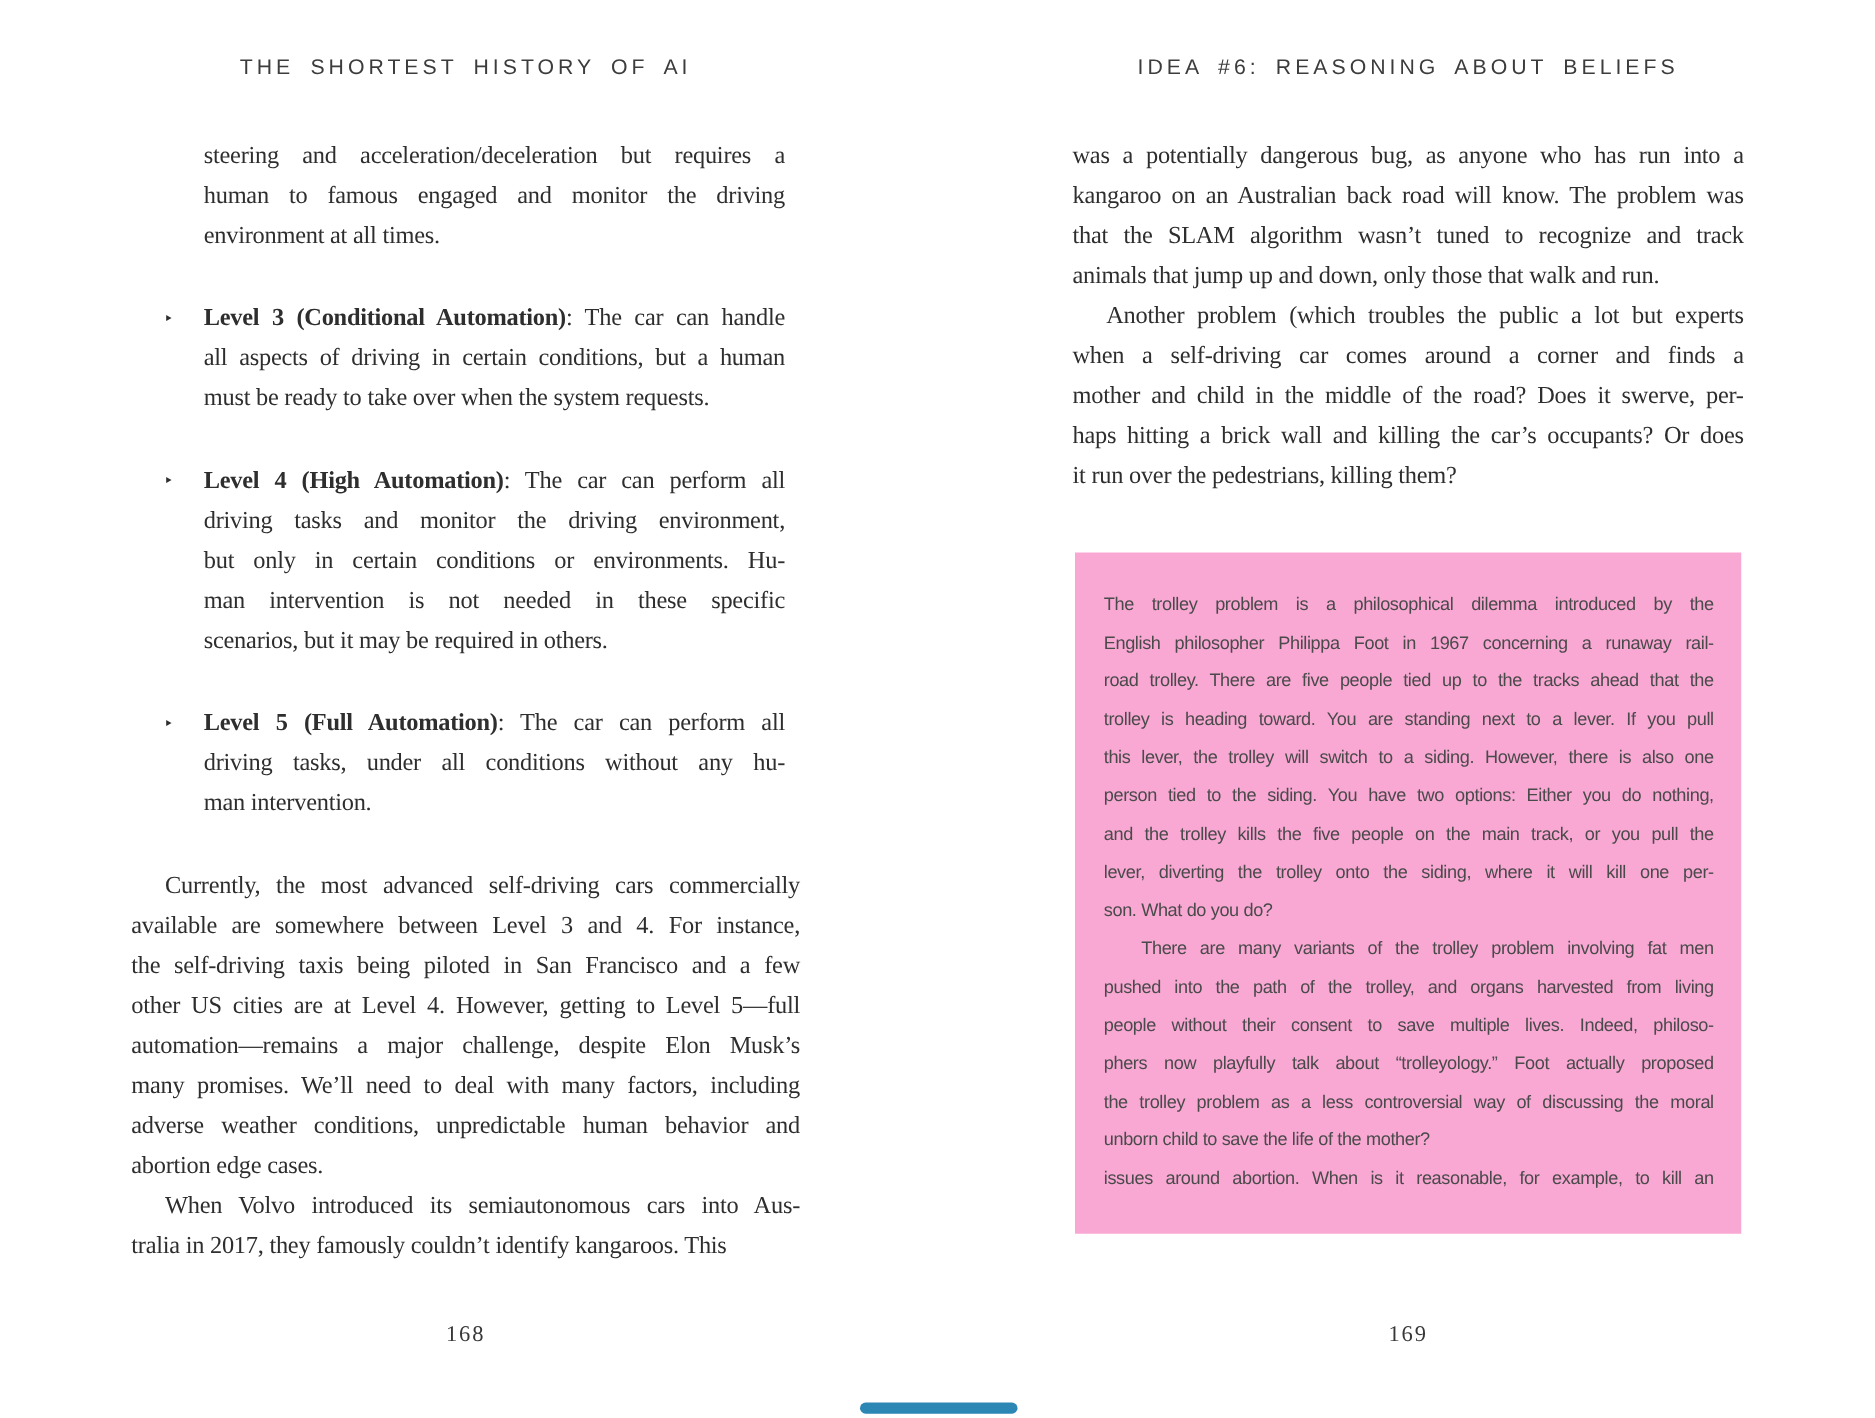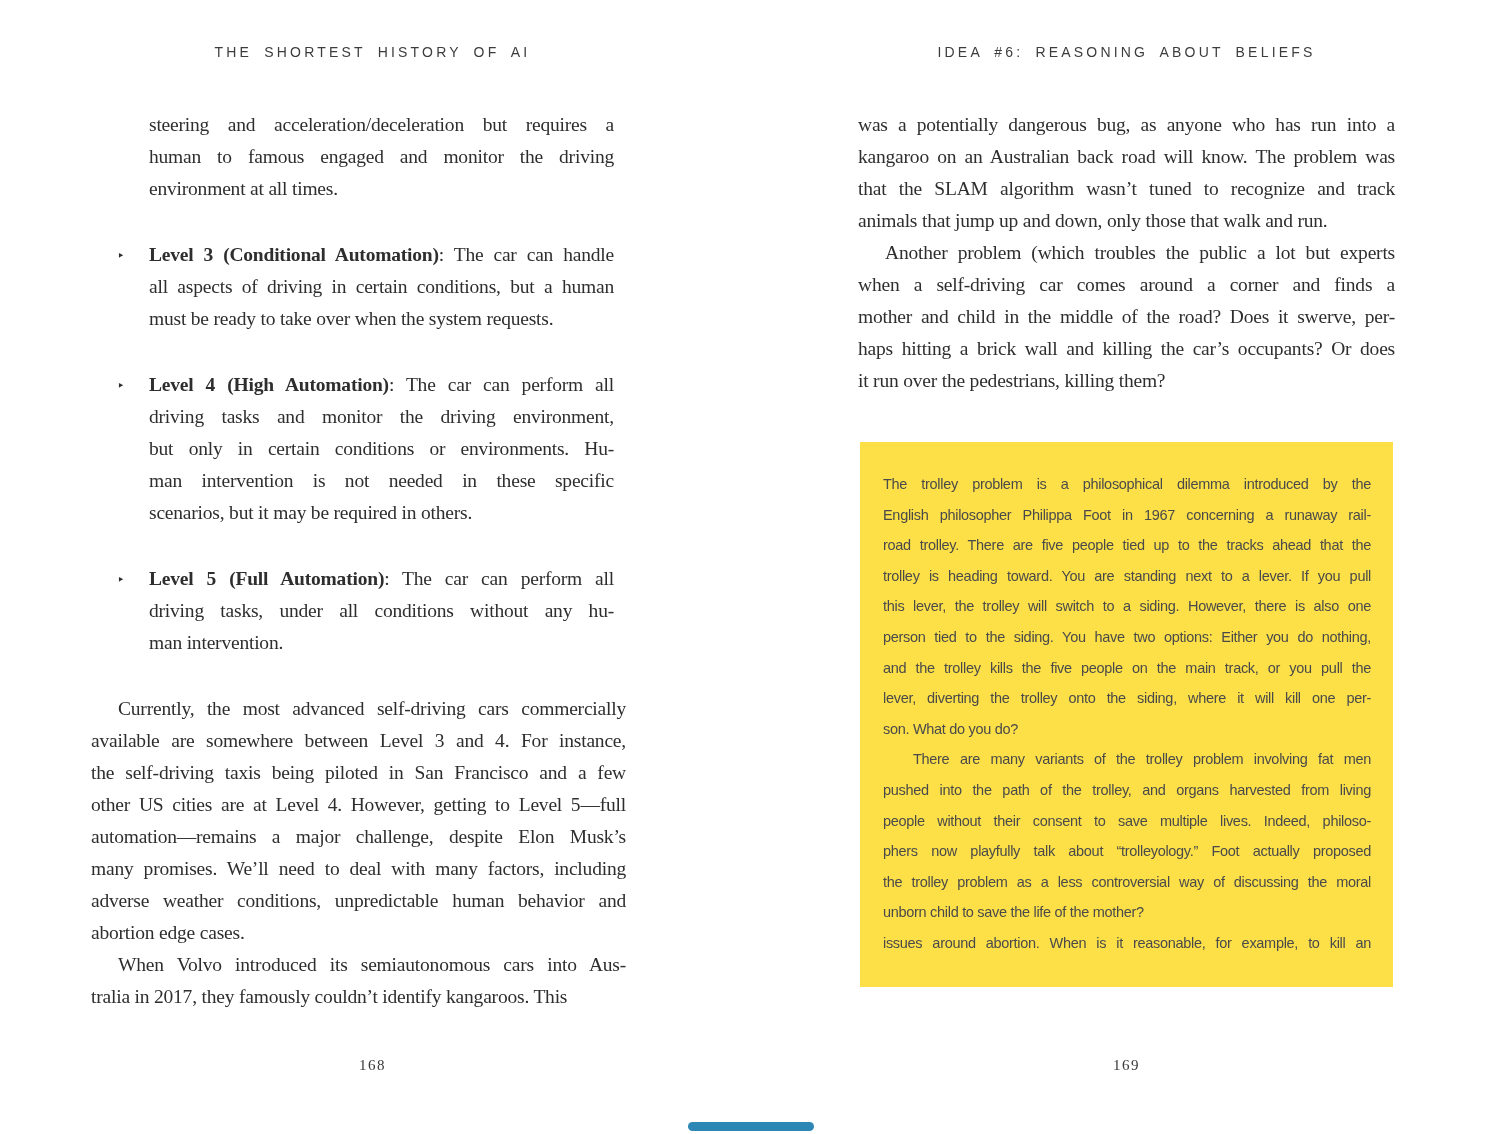--- a/index.html
+++ b/index.html
@@ -3,27 +3,27 @@
 <meta charset="utf-8">
 <style>
   html,body{margin:0;padding:0;}
   body{
     width:1500px;height:1134px;position:relative;background:#ffffff;
     font-family:"Liberation Serif", serif;color:#2e2e2e;overflow:hidden;
   }
   .running-head{
     position:absolute;top:44px;height:18px;
     font-family:"Liberation Sans", sans-serif;
-    font-size:14px;letter-spacing:3.2px;word-spacing:5px;
+    font-size:17px;letter-spacing:3.2px;word-spacing:5px;
     color:#3c3c3c;text-align:center;
   }
   .rh-l{left:105px;width:535px;}
   .rh-r{left:858px;width:537px;}
   .col{position:absolute;top:109px;font-size:19.5px;line-height:32px;letter-spacing:-0.2px;}
-  .col-l{left:91px;width:535px;}
+  .col-l{left:105px;width:535px;}
   .col-r{left:858px;width:537px;}
   .tline{
     text-align:justify;text-align-last:justify;
     white-space:nowrap;overflow:visible;
   }
   .tline.last{text-align-last:left;}
   .tline.ind{text-indent:27px;}
   .cont{margin:0 12px 0 58px;}
   .bullet{position:relative;margin:34px 12px 0 58px;}
   .bullet .marker{
@@ -35,21 +35,21 @@
   .p-flow{margin-top:0;}
   .box{
     margin-top:45px;margin-left:2px;width:533px;box-sizing:border-box;
     padding:27px 22px 28px 23px;
     font-family:"Liberation Sans", sans-serif;
     font-size:14.5px;line-height:30.6px;letter-spacing:-0.3px;color:#4a4a4a;
   }
   .box .tline.ind{text-indent:30px;}
   .folio{
     position:absolute;top:1057px;text-align:center;
-    font-size:15px;letter-spacing:1.5px;color:#383838;
+    font-size:18px;letter-spacing:1.5px;color:#383838;
   }
   .folio-l{left:105px;width:535px;}
   .folio-r{left:858px;width:537px;}
   .progress{
     position:absolute;left:688px;top:1122px;width:126px;height:9px;border-radius:5px;
   }
 </style>
 </head>
 <body>
 
@@ -126,21 +126,21 @@
       </div>
 
     <div class="p-flow">
         <div class="tline ind">Another problem (which troubles the public a lot but experts</div>
         <div class="tline">when a self-driving car comes around a corner and finds a</div>
         <div class="tline">mother and child in the middle of the road? Does it swerve, per-</div>
         <div class="tline">haps hitting a brick wall and killing the car’s occupants? Or does</div>
         <div class="tline last">it run over the pedestrians, killing them?</div>
       </div>
 
-    <div class="box" style="background: #fde047;">
+    <div class="box" style="background: #f9a8d4;">
       <div>
           <div class="tline">The trolley problem is a philosophical dilemma introduced by the</div>
           <div class="tline">English philosopher Philippa Foot in 1967 concerning a runaway rail-</div>
           <div class="tline">road trolley. There are five people tied up to the tracks ahead that the</div>
           <div class="tline">trolley is heading toward. You are standing next to a lever. If you pull</div>
           <div class="tline">this lever, the trolley will switch to a siding. However, there is also one</div>
           <div class="tline">person tied to the siding. You have two options: Either you do nothing,</div>
           <div class="tline">and the trolley kills the five people on the main track, or you pull the</div>
           <div class="tline">lever, diverting the trolley onto the siding, where it will kill one per-</div>
           <div class="tline last">son. What do you do?</div>

